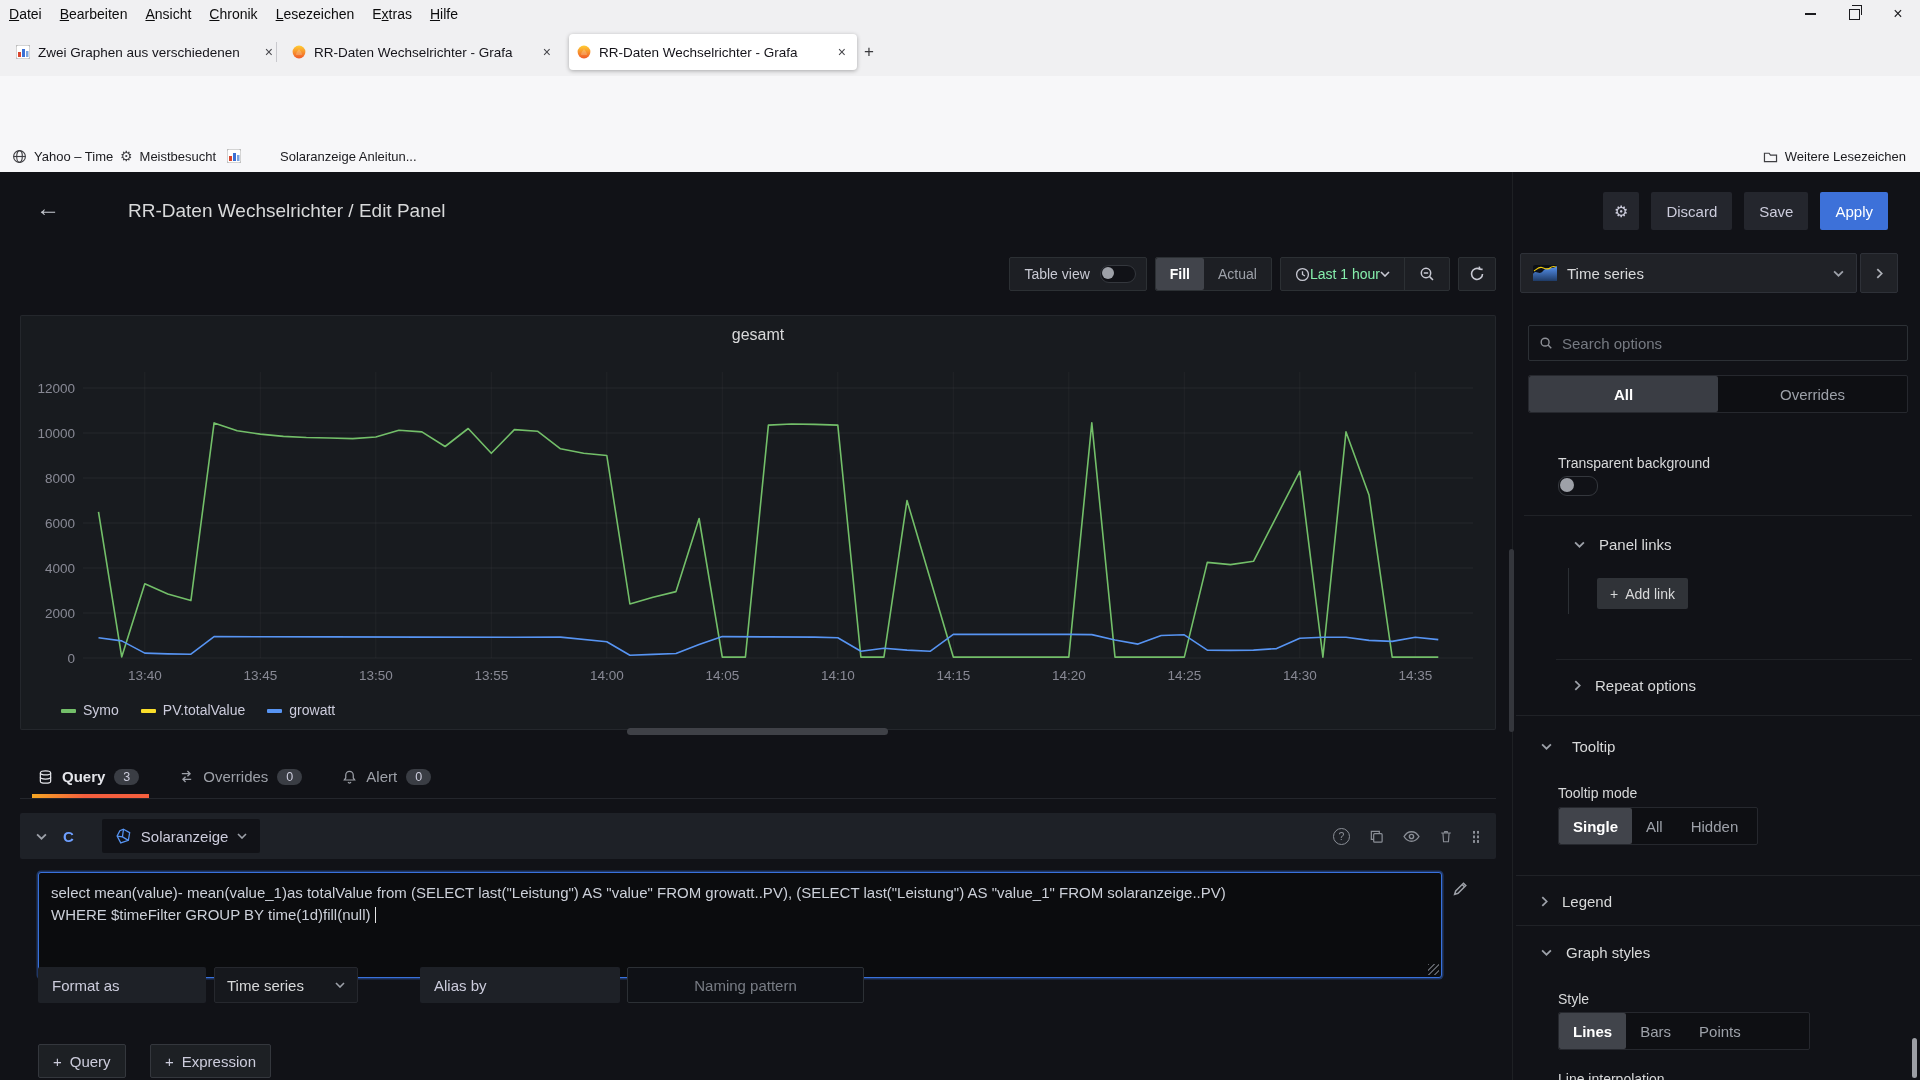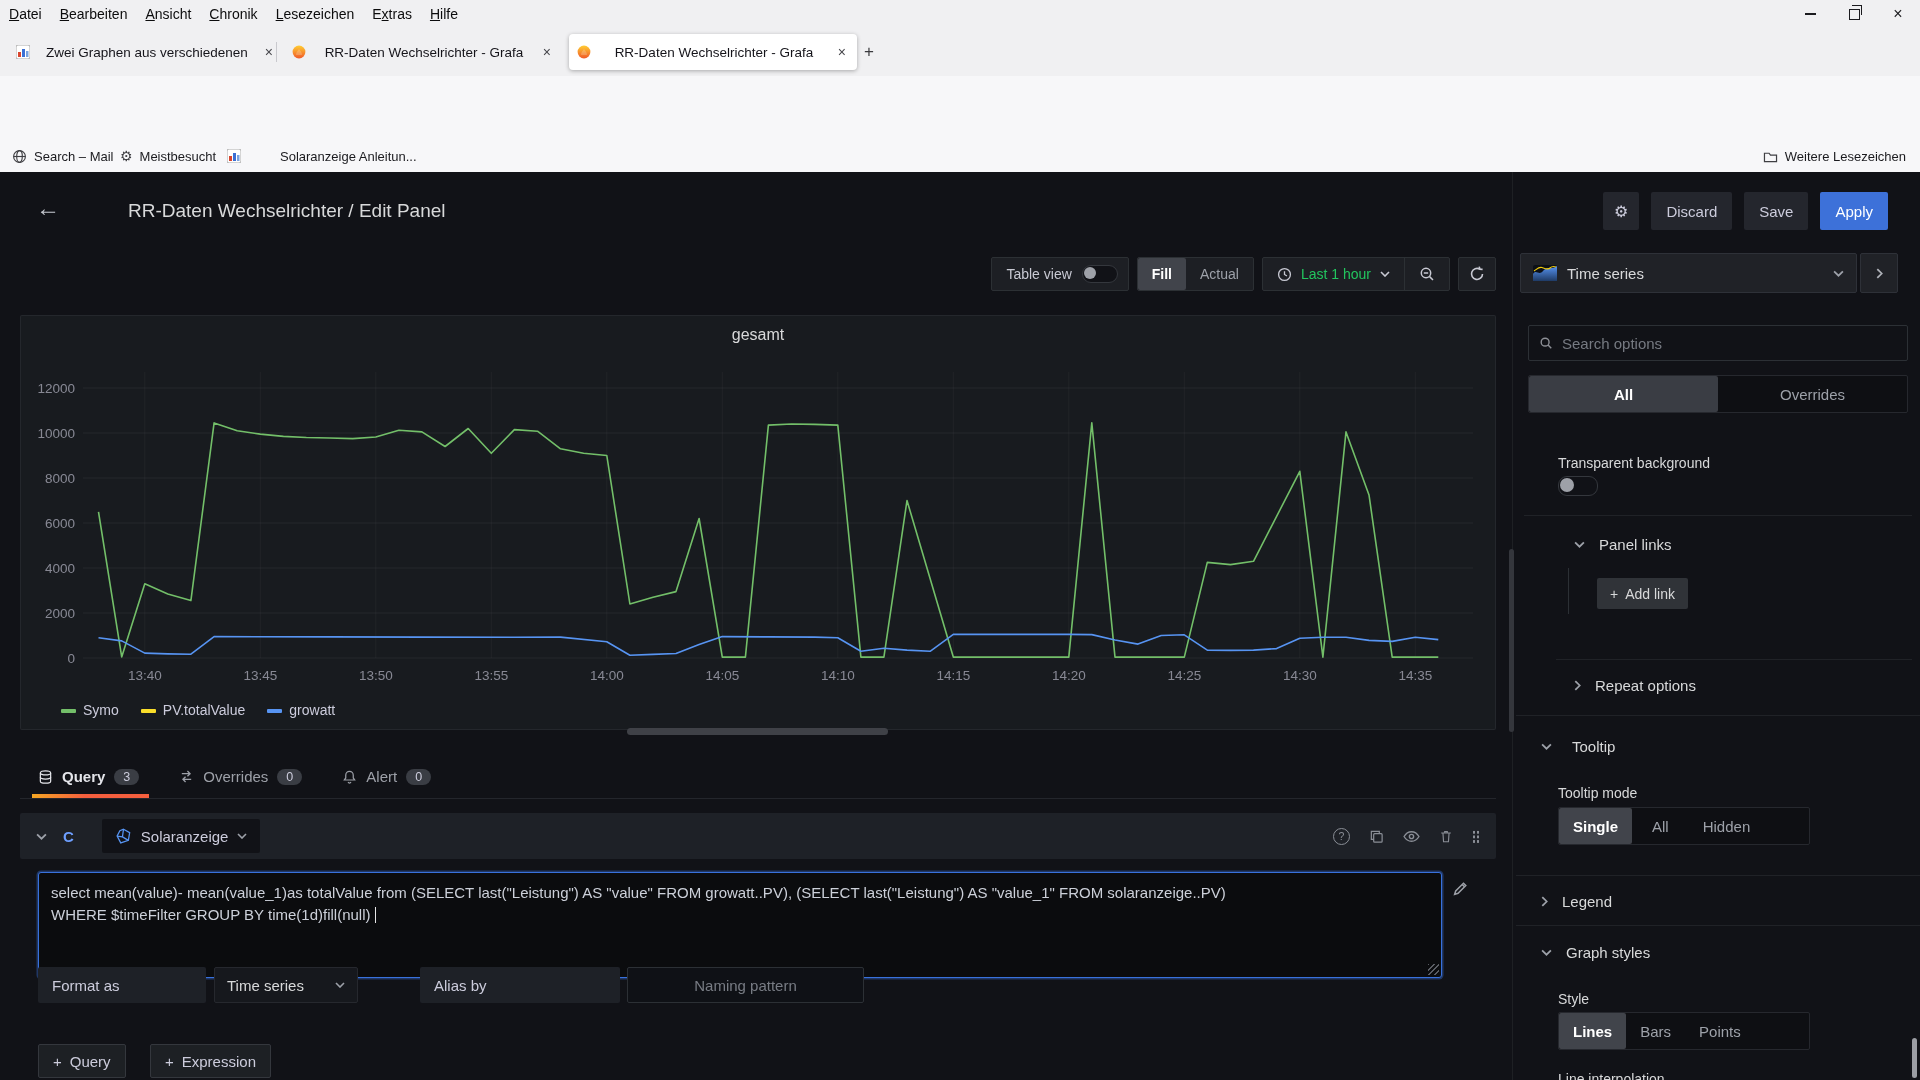--- a/index.html
+++ b/index.html
@@ -17,21 +17,21 @@
   .glyph-min{width:11px;height:1.4px;background:#1b1b1f;}
   .glyph-restore{width:9px;height:9px;border:1.3px solid #1b1b1f;position:relative;}
   .glyph-restore::before{content:'';position:absolute;left:2.2px;top:-4.4px;width:9px;height:9px;
       border-top:1.3px solid #1b1b1f;border-right:1.3px solid #1b1b1f;}
   .glyph-close{font-size:16px;line-height:1;}
 
   #tabbar{position:absolute;top:28px;left:0;width:1920px;height:48px;background:#f0f0f2;}
   .tab{position:absolute;top:6px;height:36px;border-radius:4px;display:flex;align-items:center;
        padding:0 8px;color:#15141a;font-size:13.5px;}
   .tab .fav{margin-right:8px;flex:0 0 auto;}
-  .tab-title{flex:1;white-space:nowrap;overflow:hidden;text-align:center;}
+  .tab-title{flex:1;white-space:nowrap;overflow:hidden;}
   .tab-close{margin-left:6px;color:#46464b;font-size:14px;padding:0 3px;}
   .tab.active{background:#ffffff;box-shadow:0 1px 4px rgba(0,0,0,.3);}
   .tab-sep{position:absolute;top:14px;width:1px;height:20px;background:#c9c9ce;}
   #newtab{position:absolute;left:856px;top:12px;font-size:17px;color:#3a3a3e;padding:2px 8px;}
 
   #navbar{position:absolute;top:76px;left:0;width:1920px;height:64px;background:#f7f7f9;}
   .navbtn{position:absolute;top:94px;font-size:19px;color:#2c2c30;}
   #urlbar{position:absolute;left:383px;top:91px;width:715px;height:38px;background:#e9e9ec;
           border-radius:4px;display:flex;align-items:center;padding:0 12px;box-sizing:border-box;}
   .urltext{font-size:14.5px;white-space:nowrap;overflow:hidden;}
@@ -301,21 +301,21 @@
   </span>
 </div>
 
 <div id="bookmarksbar">
   <div class="bm" style="left:12px;">
     <svg width="15" height="15" viewBox="0 0 16 16" fill="none" stroke="#3f3f43" stroke-width="1.2">
         <circle cx="8" cy="8" r="6.3"></circle>
         <ellipse cx="8" cy="8" rx="3" ry="6.3"></ellipse>
         <path d="M2 8h12"></path>
       </svg>
-    <span>Search – Mail</span>
+    <span>Yahoo – Time</span>
   </div>
   <div class="bm" style="left:120px;">
     <span style="font-size:14px;color:#3f3f43;">⚙</span>
     <span>Meistbesucht</span>
   </div>
   <div class="bm" style="left:227px;gap:39px;">
     <svg width="14" height="14" viewBox="0 0 14 14">
         <rect width="14" height="14" rx="2" fill="#fff" stroke="#aaa"></rect>
         <rect x="2" y="7" width="3" height="5" fill="#d9452e"></rect>
         <rect x="6" y="4" width="3" height="8" fill="#3b6fd4"></rect>
@@ -349,21 +349,21 @@
       <span>Table view</span>
       <span class="toggle">
           <span class="knob"></span>
         </span>
     </div>
     <div class="ctl-box">
       <span class="seg sel">Fill</span>
       <span class="seg">Actual</span>
     </div>
     <div class="ctl-box">
-      <span class="seg" style="gap:9px;color:#22c55e;">
+      <span class="seg" style="color:#86efac;">
         <svg width="15" height="15" viewBox="0 0 16 16" fill="none" stroke="#c8c9d3" stroke-width="1.4">
             <circle cx="8" cy="8" r="6.3"></circle>
             <path d="M8 4.5V8l2.6 1.6"></path>
           </svg>
         <span>Last 1 hour</span>
         <svg width="10" height="6" viewBox="0 0 10 6" fill="none" stroke="#c8c9d3" stroke-width="1.6">
             <path d="M1 1l4 4 4-4"></path>
           </svg>
       </span>
       <span class="seg" style="border-left:1px solid #2c3034;">
@@ -591,21 +591,21 @@
 
     <div class="sb-divider" style="left:0;right:0;top:543px;"></div>
 
     <div class="sb-sec" style="left:25px;top:566px;gap:20px;">
       <svg width="11" height="7" viewBox="0 0 10 6" fill="none" stroke="#9da1a9" stroke-width="1.6">
           <path d="M1 1l4 4 4-4"></path>
         </svg>
       <span>Tooltip</span>
     </div>
     <span class="sb-label" style="top:613px;">Tooltip mode</span>
-    <div class="sb-seg" style="left:42px;top:635px;width:252px;gap:6px;">
+    <div class="sb-seg" style="left:42px;top:635px;width:200px;">
       <span class="seg sel">Single</span>
       <span class="seg">All</span>
       <span class="seg">Hidden</span>
     </div>
 
     <div class="sb-divider" style="left:0;right:0;top:703px;"></div>
 
     <div class="sb-sec" style="left:25px;top:721px;">
       <svg width="7" height="11" viewBox="0 0 6 10" fill="none" stroke="#9da1a9" stroke-width="1.6">
           <path d="M1 1l4 4-4 4"></path>

